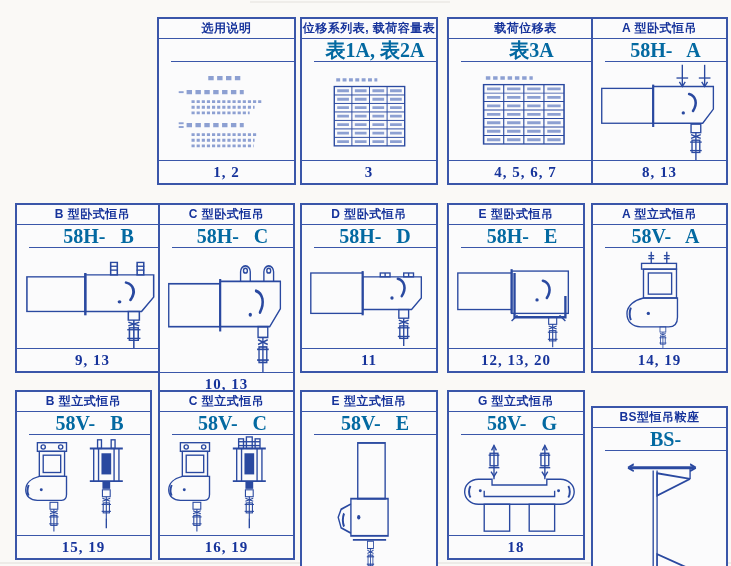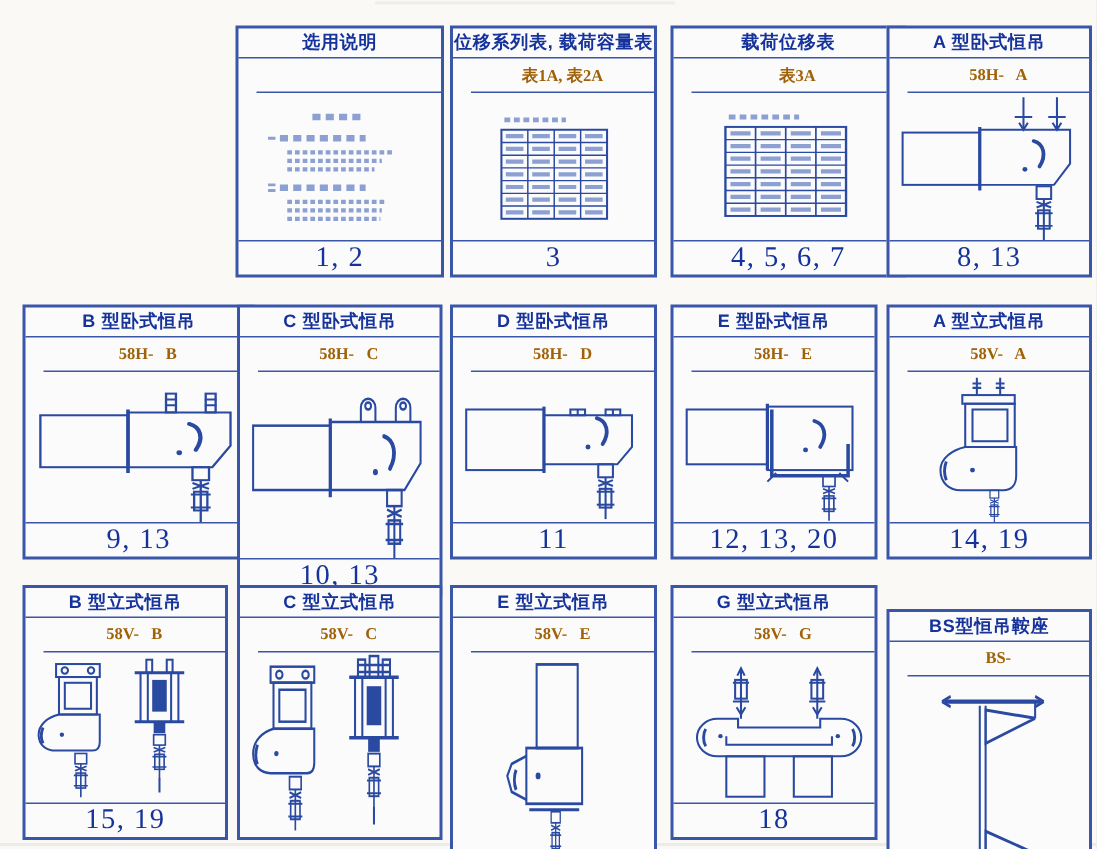--- a/index.html
+++ b/index.html
@@ -12,29 +12,29 @@
     display:flex;flex-direction:column;box-sizing:border-box;
   }
   .p-title{
     height:19px;flex:0 0 19px;border-bottom:1.5px solid #3a56a9;
     display:flex;align-items:center;justify-content:center;
     font-weight:bold;font-size:12px;letter-spacing:.5px;white-space:pre;color:#16339b;
   }
   .p-sub{
     height:22px;flex:0 0 22px;border-bottom:1.5px solid #3a56a9;
     display:flex;align-items:center;justify-content:center;
-    font-family:"Liberation Serif",serif;font-weight:bold;font-size:11px;
-    white-space:pre;color:#a16207;margin-left:12px;
+    font-family:"Liberation Serif",serif;font-weight:bold;font-size:20px;
+    white-space:pre;color:#0369a1;margin-left:12px;
   }
   .p-body{flex:1 1 auto;position:relative;}
   .p-body svg.draw{position:absolute;left:0;top:0;width:100%;height:100%;display:block;}
   .p-pages{
     height:22px;flex:0 0 22px;border-top:1.5px solid #3a56a9;
     display:flex;align-items:center;justify-content:center;
-    font-family:"Liberation Serif",serif;font-size:19px;font-weight:normal;
+    font-family:"Liberation Serif",serif;font-size:15px;font-weight:bold;
     white-space:pre;color:#16339b;letter-spacing:1px;
   }
   .draw{color:#2a49a0;}
   .smudge{position:absolute;background:#d9d7d2;}
 </style>
 </head>
 <body>
 
 <svg width="0" height="0" style="position:absolute" aria-hidden="true">
 <defs>
@@ -309,20 +309,21 @@
         <line x1="84" y1="14" x2="84" y2="48"></line>
         <line x1="100" y1="14" x2="100" y2="48"></line>
         <line x1="105" y1="14" x2="105" y2="48"></line>
         <rect x="87" y="19" width="10" height="22" fill="currentColor" stroke="none"></rect>
         <line x1="75" y1="48" x2="109" y2="48" stroke-width="2"></line>
         <rect x="88" y="48" width="8" height="8" fill="currentColor" stroke="none"></rect>
         <use href="#hook" transform="translate(92,57) scale(0.8)"></use>
         <line x1="92" y1="87" x2="92" y2="97"></line>
       </svg>
     </div>
+    <div class="p-pages">16, 19</div>
   </div>
 
   <div class="panel" style="left:300px;top:390px;width:138px;height:208px">
     <div class="p-title">E 型立式恒吊</div>
     <div class="p-sub">58V-   E</div>
     <div class="p-body">
       <svg class="draw" viewBox="0 0 137 104" preserveAspectRatio="none" stroke="currentColor" fill="none" stroke-width="1.4">
         <rect x="57" y="6" width="28" height="42"></rect>
         <rect x="50" y="48" width="38" height="28"></rect>
         <path d="M50,52 L40,56 L37,62 L40,70 L50,74"></path>

